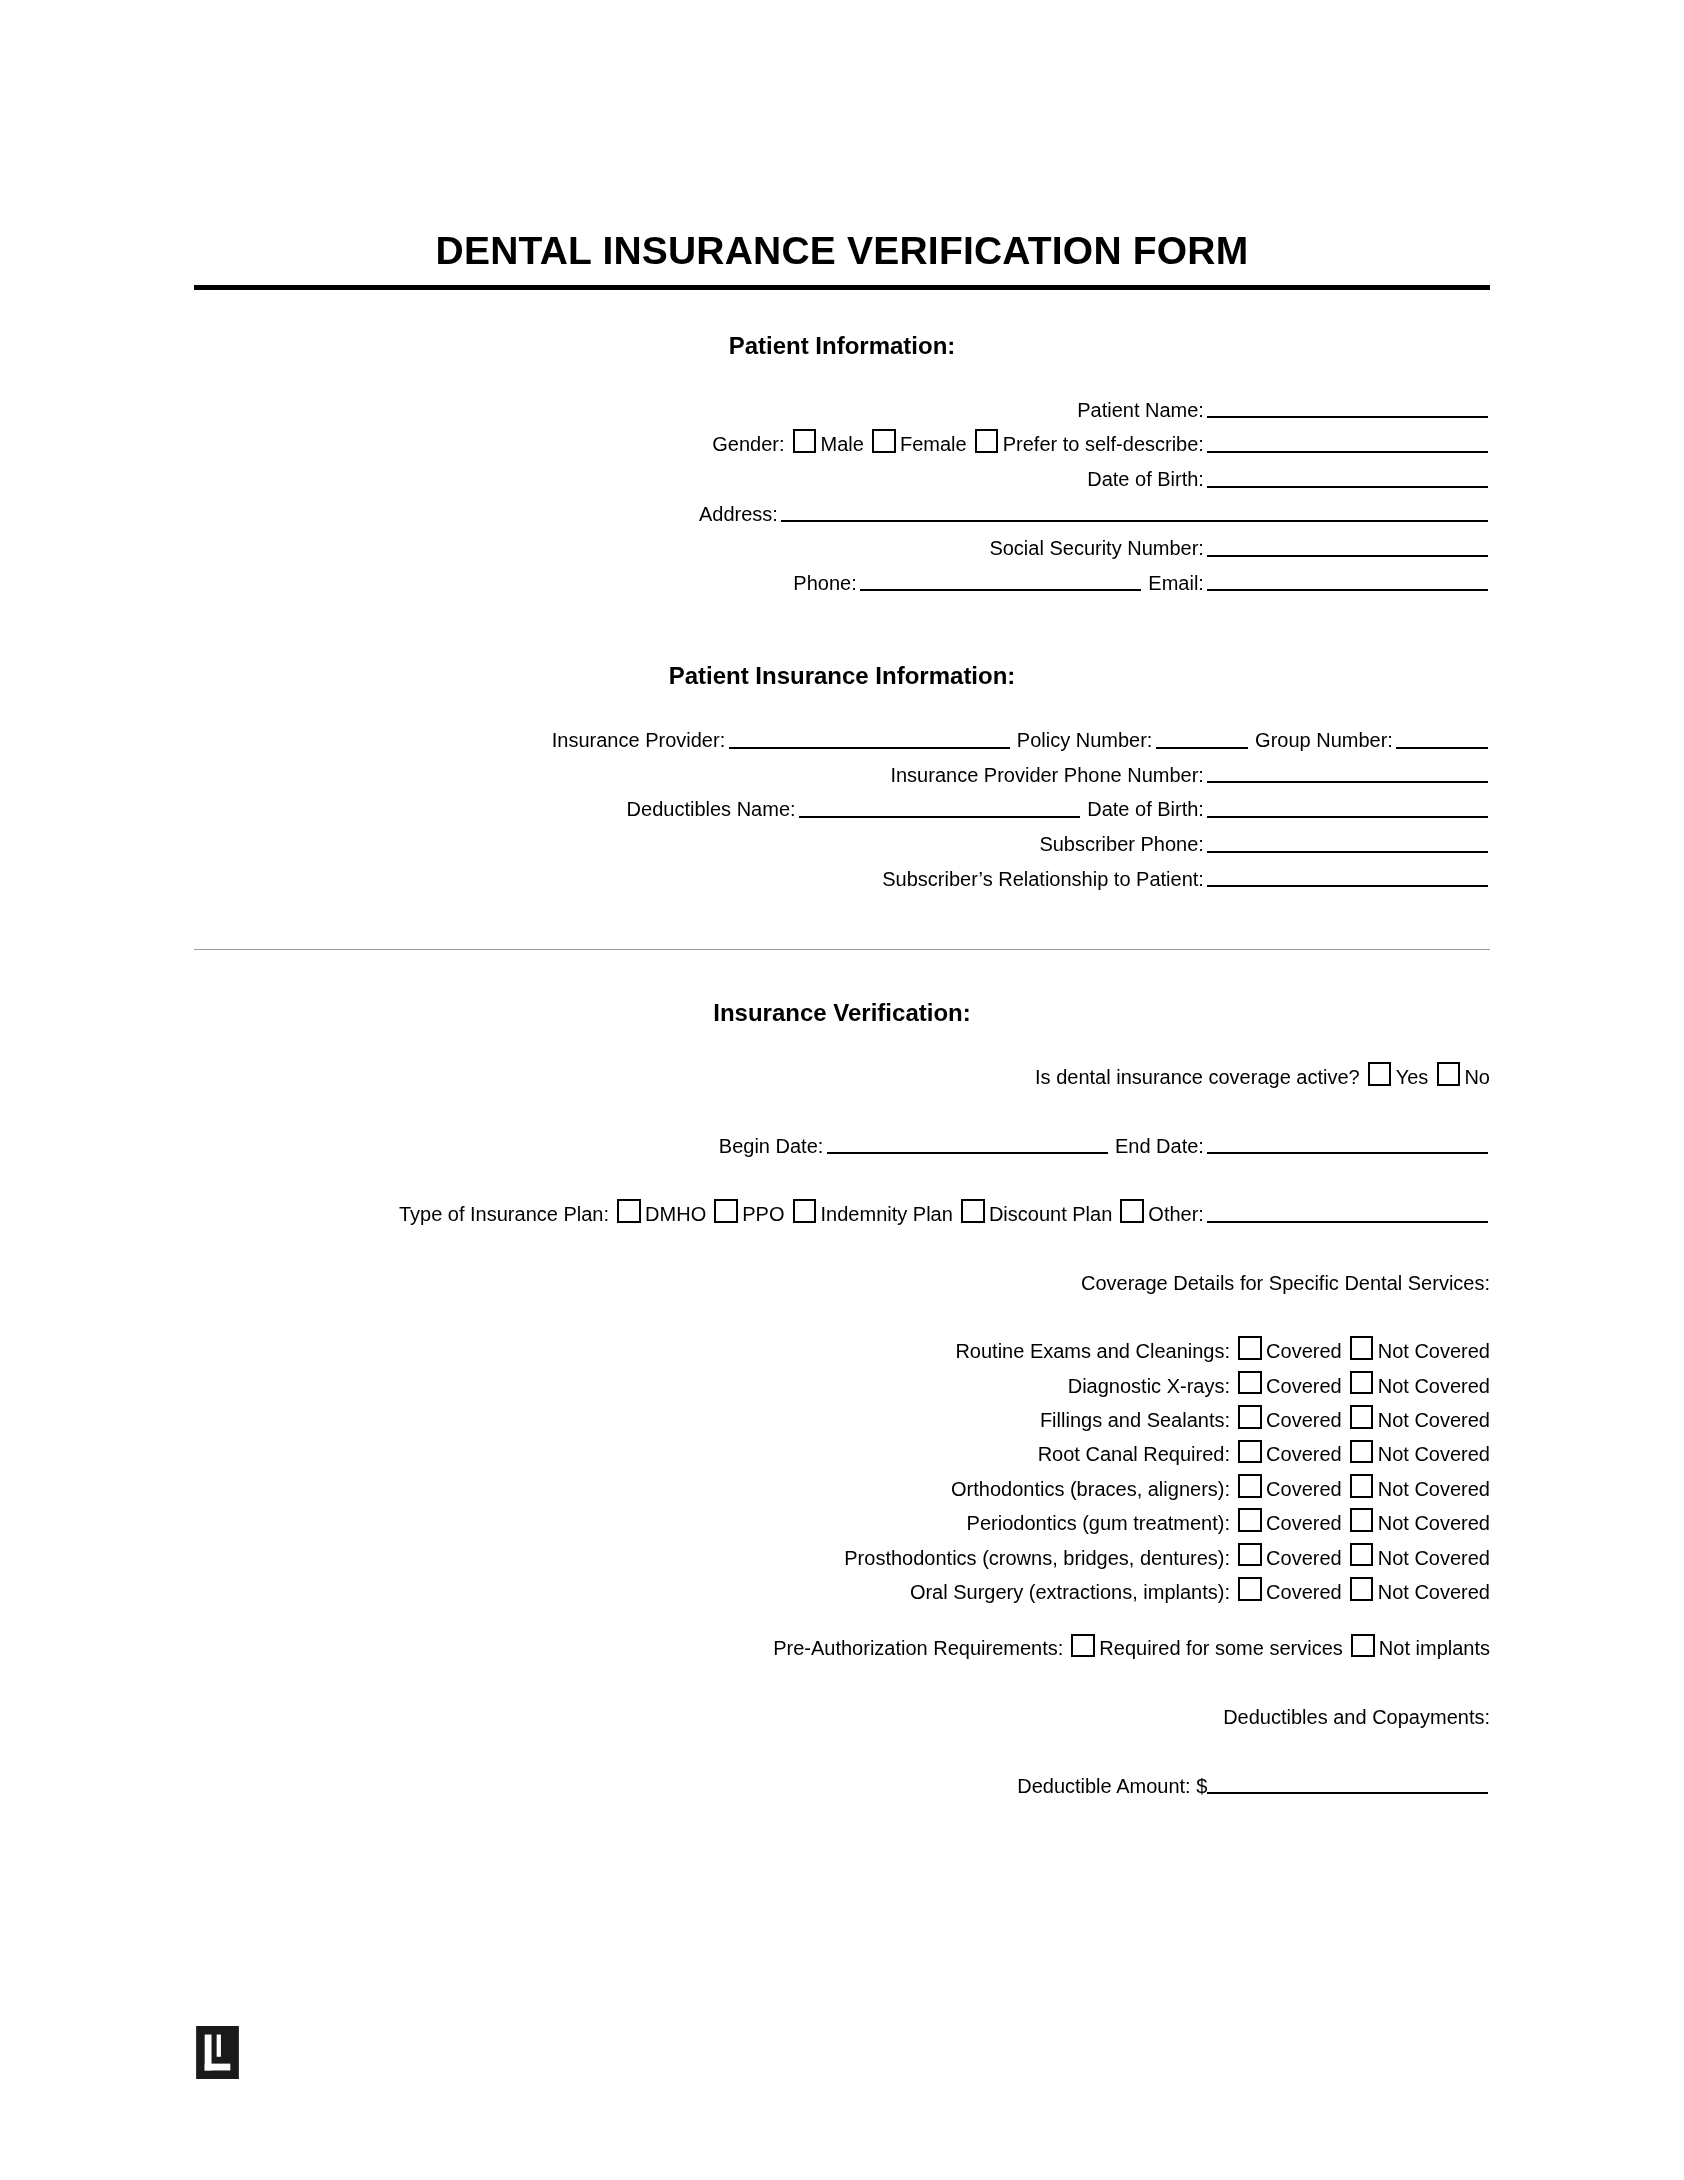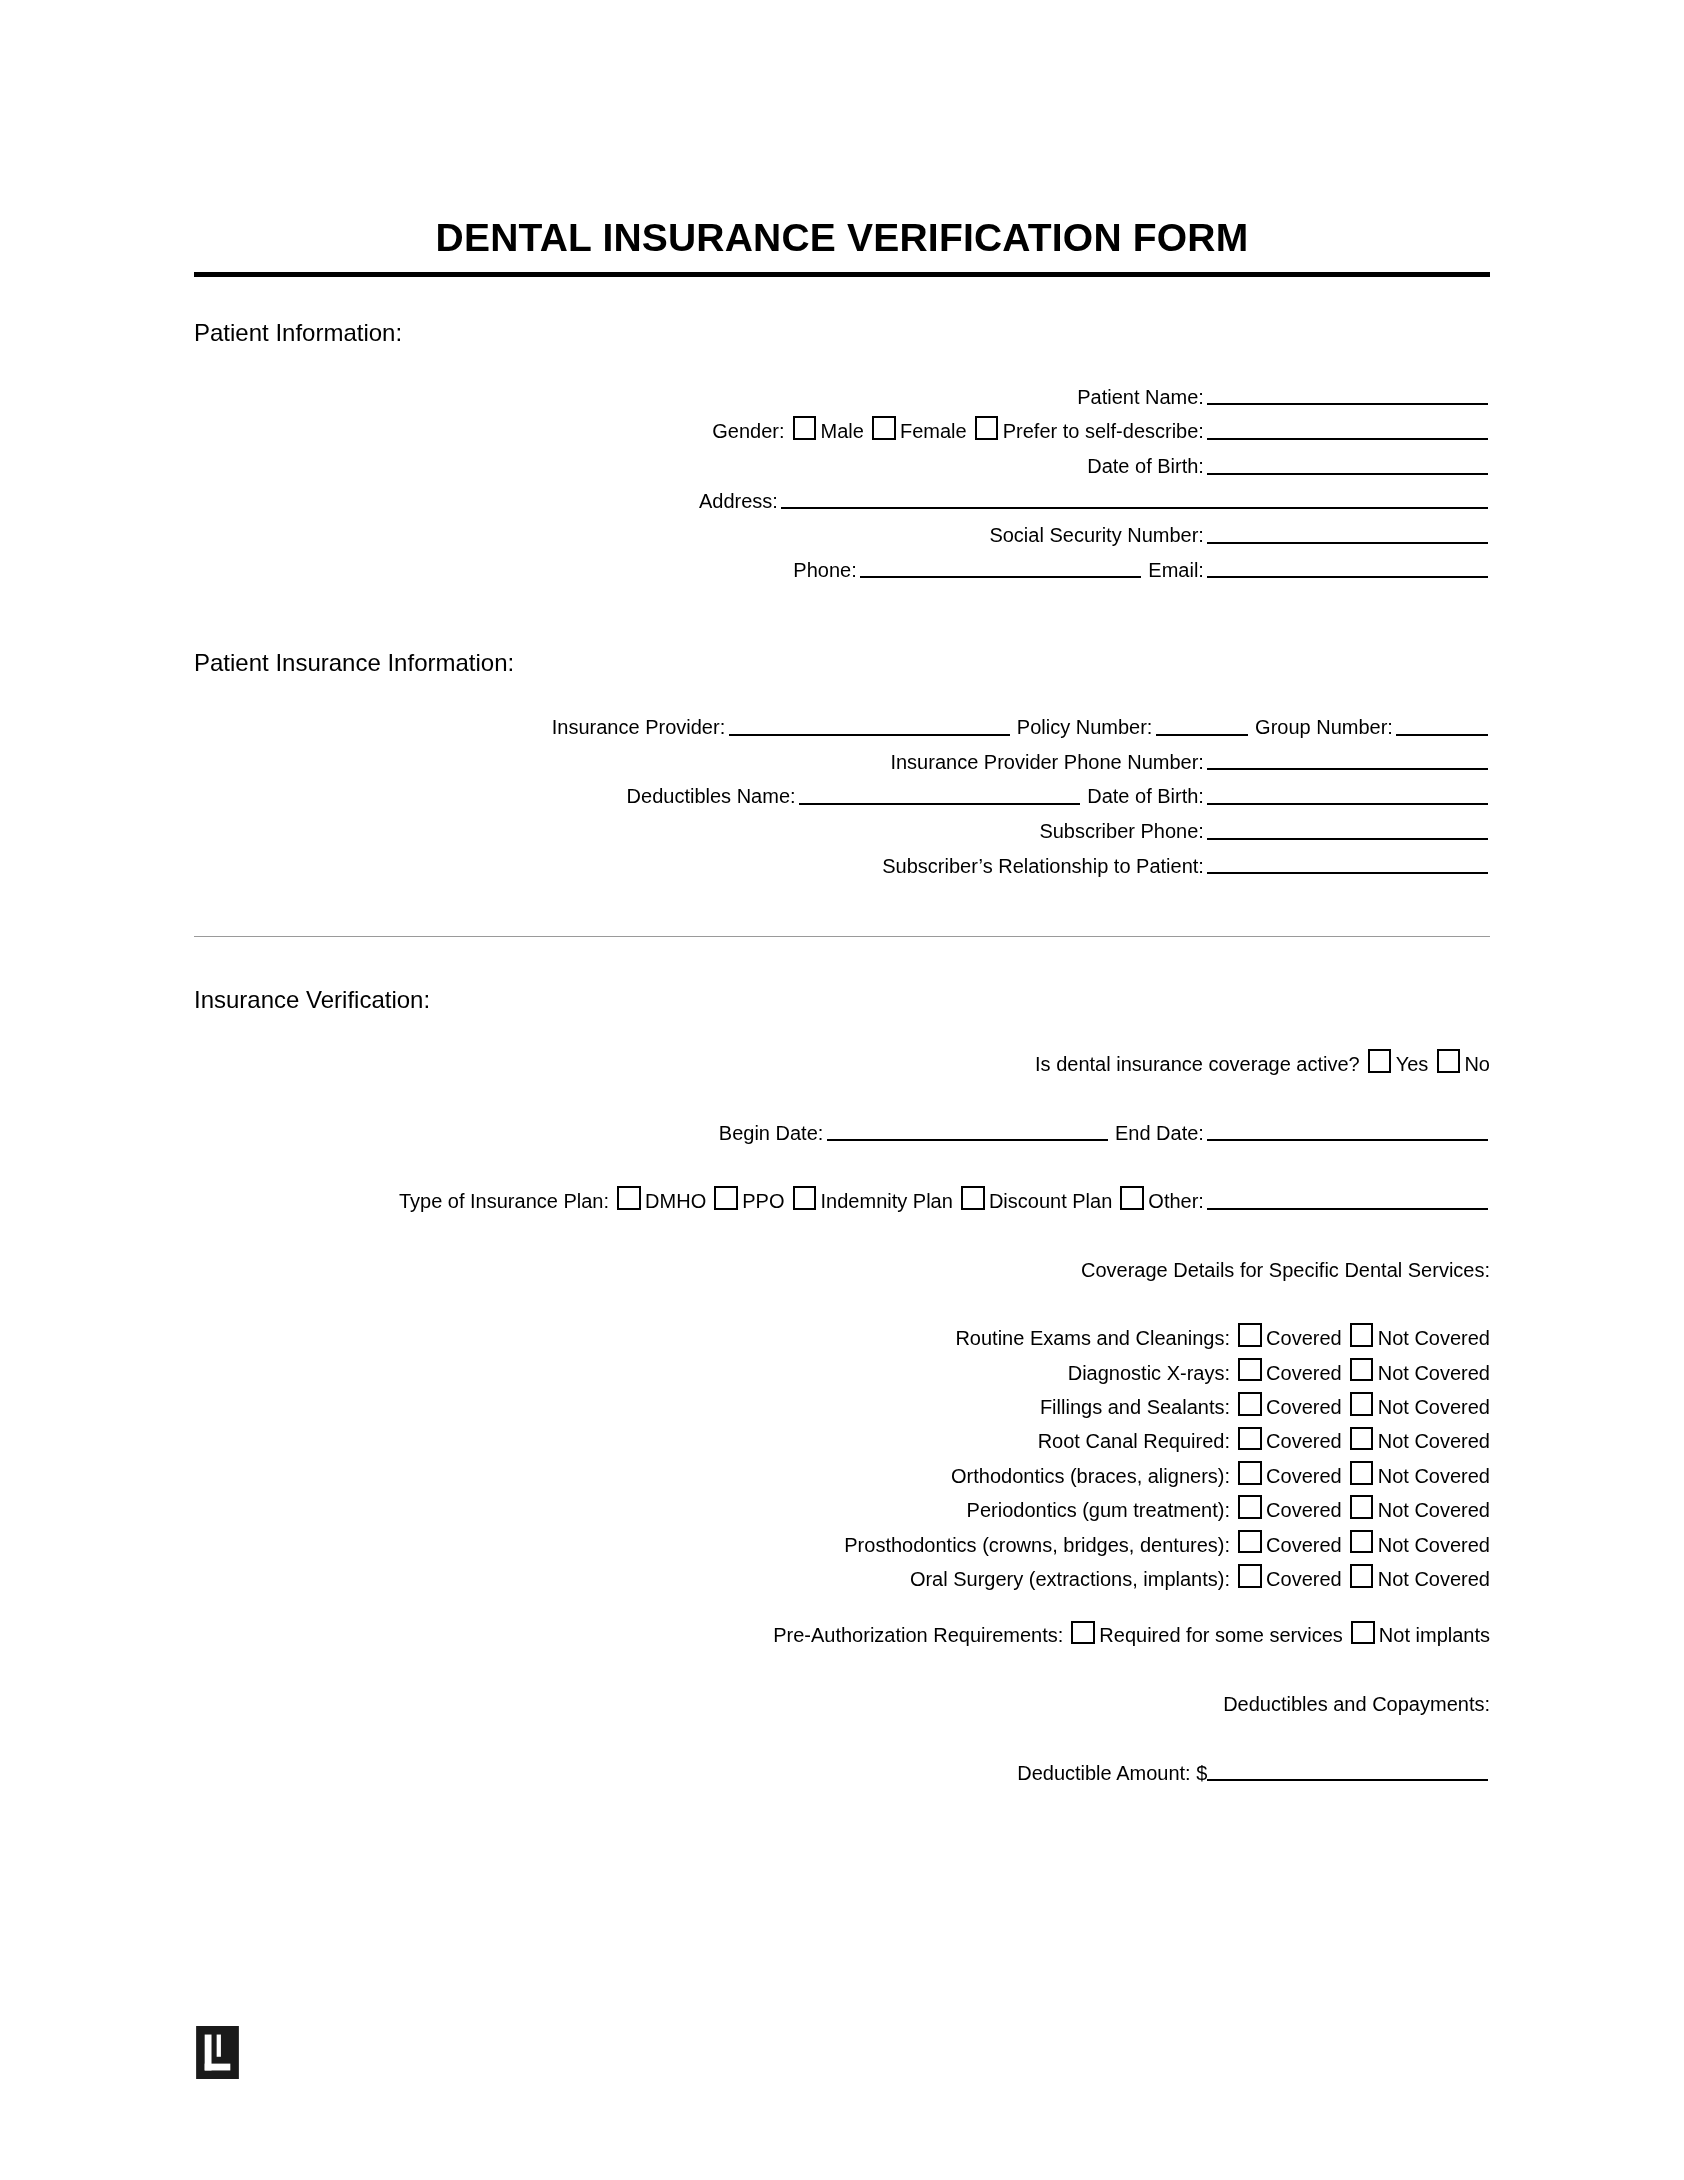--- a/index.html
+++ b/index.html
@@ -18,44 +18,45 @@
   .page {
     position: absolute;
     left: 0; top: 0;
     width: 1685px;
     height: 2181px;
     background: #ffffff;
   }
   .content {
     position: absolute;
     left: 194px;
-    top: 216px;
+    top: 229px;
     width: 1296px;
   }
 
   
   .title {
     font-size: 39px;
     font-weight: bold;
     text-align: center;
     letter-spacing: 0.2px;
     padding-bottom: 12px;
     margin: 0;
   }
   .title-rule {
     border-bottom: 5.1px solid #000;
     width: 100%;
     margin-bottom: 39px;
   }
 
   .section-head {
     font-size: 24px;
-    font-weight: normal;
+    font-weight: bold;
     margin: 0 0 29px 0;
     line-height: 1.45;
+    text-align: center;
   }
   .line {
     font-size: 20px;
     line-height: 1.73;
     margin: 0;
     white-space: normal;
     text-align: right;
   }
   .block {
     margin-bottom: 37px;

